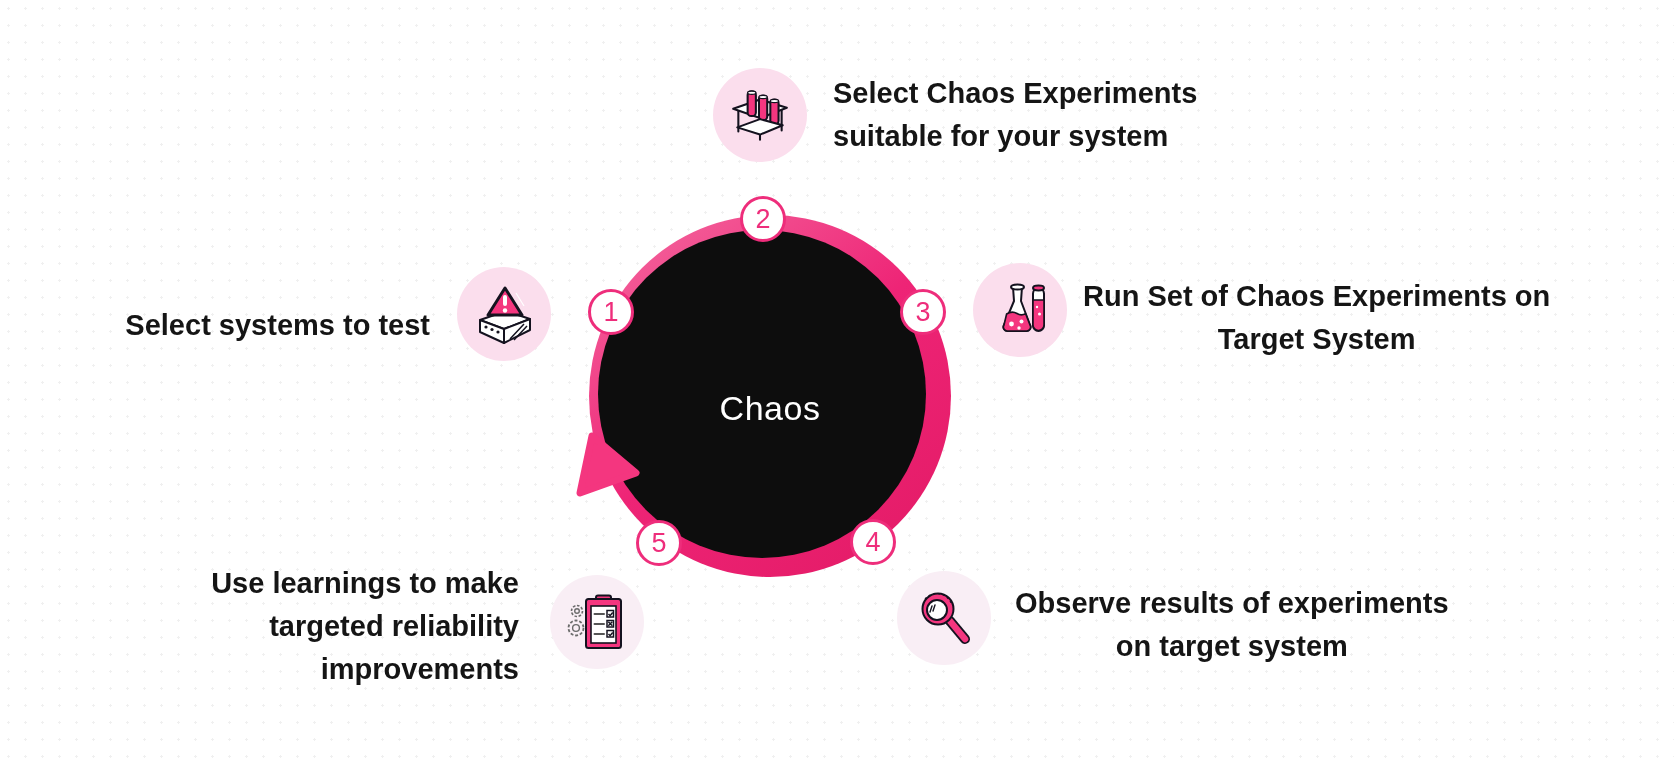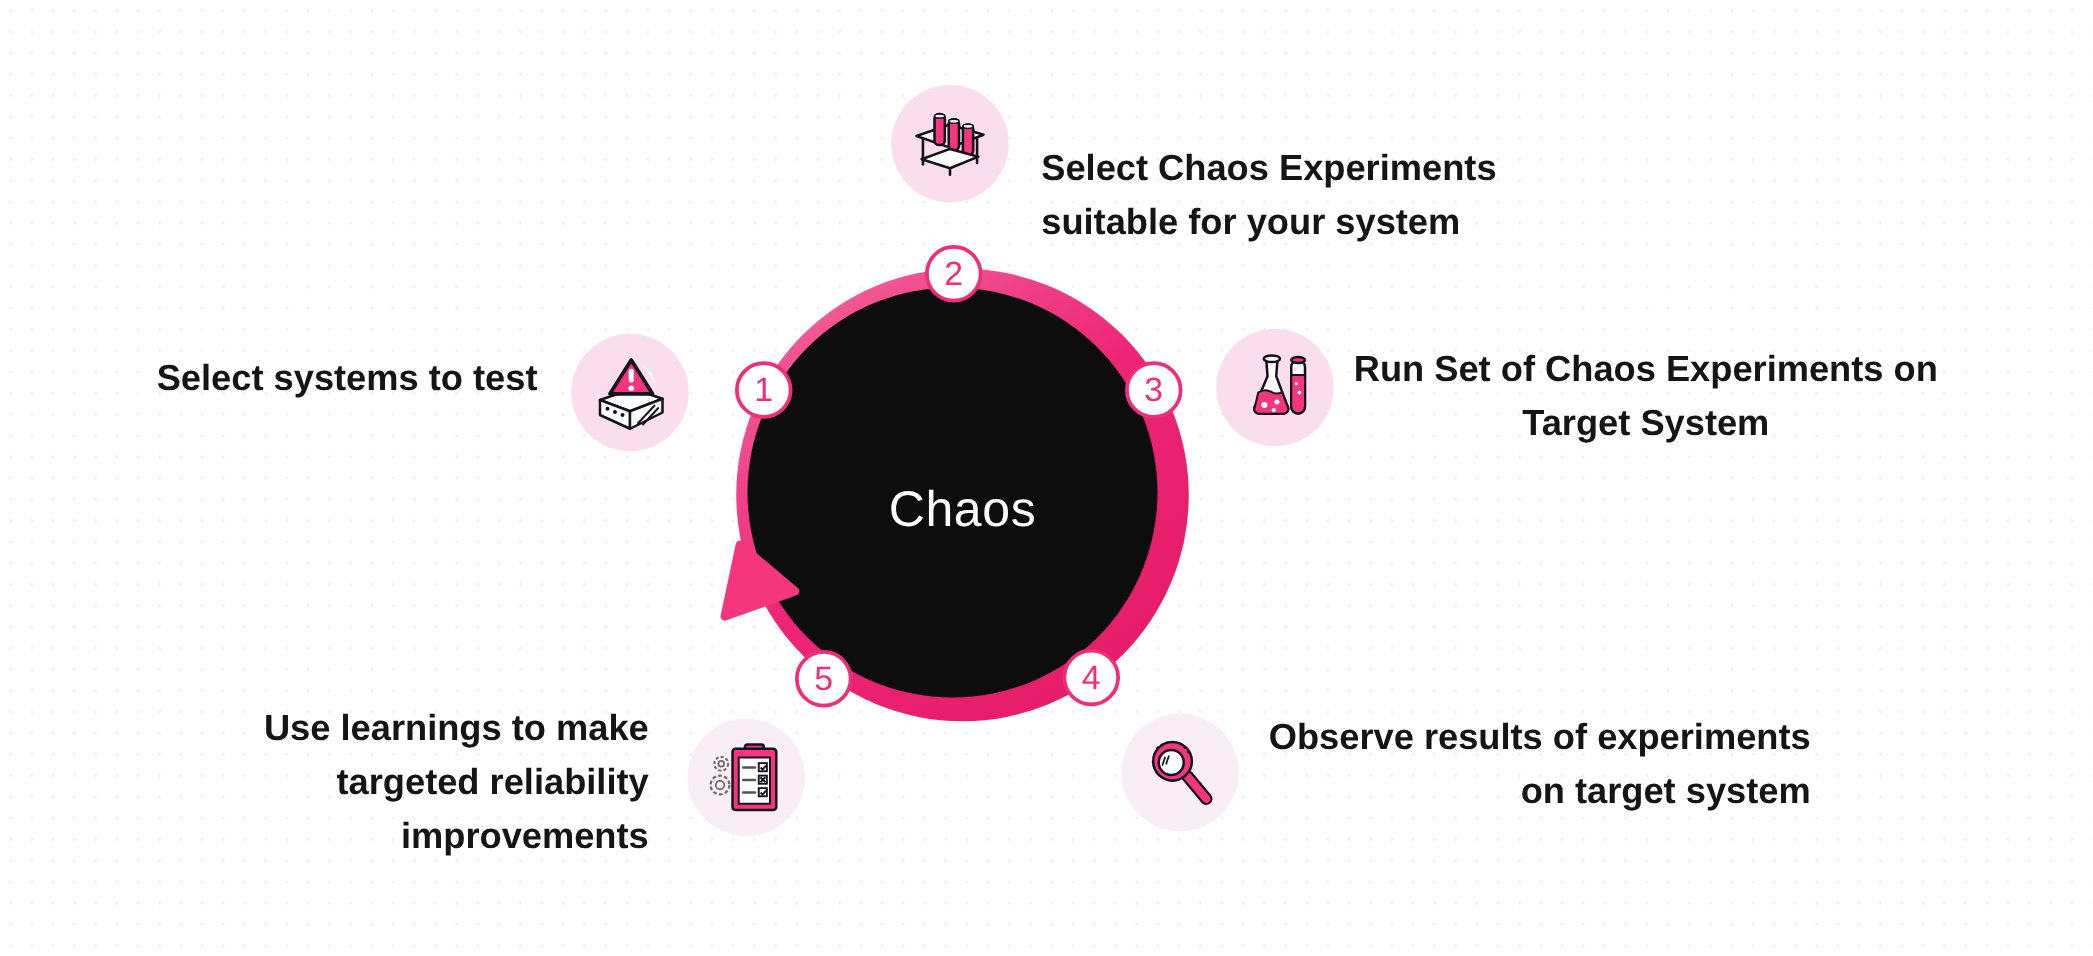--- a/index.html
+++ b/index.html
@@ -13,21 +13,21 @@
     position:relative;
   }
   .diagram{position:absolute;inset:0;}
   .ring-svg{position:absolute;left:0;top:0;}
 
   
   .center-title{
     position:absolute;left:770px;top:408px;
     transform:translate(-50%,-50%);
     color:#ffffff;text-align:right;
-    font-size:40px;font-weight:500;letter-spacing:0.5px;
+    font-size:34px;font-weight:500;letter-spacing:0.5px;
     line-height:47px;white-space:nowrap;
   }
 
   
   .badge{
     position:absolute;width:46px;height:46px;border-radius:50%;
     background:#ffffff;border:3px solid #ee2d7b;box-sizing:border-box;
     color:#ee2d7b;font-size:27px;font-weight:500;
     display:flex;align-items:center;justify-content:center;
   }
@@ -49,24 +49,24 @@
   .icon3{left:973px;top:263px;}
   .icon4{left:897px;top:571px;}
   .icon5{left:550px;top:575px;}
 
   
   .step-label{
     position:absolute;color:#151515;
     font-size:29px;font-weight:700;line-height:43px;
     white-space:pre-line;
   }
-  .label1{right:1244px;top:282px;text-align:left;}
-  .label2{left:833px;top:72px;text-align:left;margin-top:42px;}
+  .label1{right:1244px;top:304px;text-align:left;}
+  .label2{left:833px;top:72px;text-align:left;}
   .label3{left:1083px;top:275px;text-align:center;}
-  .label4{left:1015px;top:569px;text-align:right;}
+  .label4{left:1015px;top:582px;text-align:center;}
   .label5{right:1155px;top:562px;text-align:right;}
 </style>
 </head>
 <body>
 
 <div class="diagram">
 
   <svg class="ring-svg" width="1674" height="765" viewBox="0 0 1674 765">
     <defs>
       <linearGradient id="ringGrad" gradientUnits="userSpaceOnUse" x1="620" y1="215" x2="900" y2="577">

